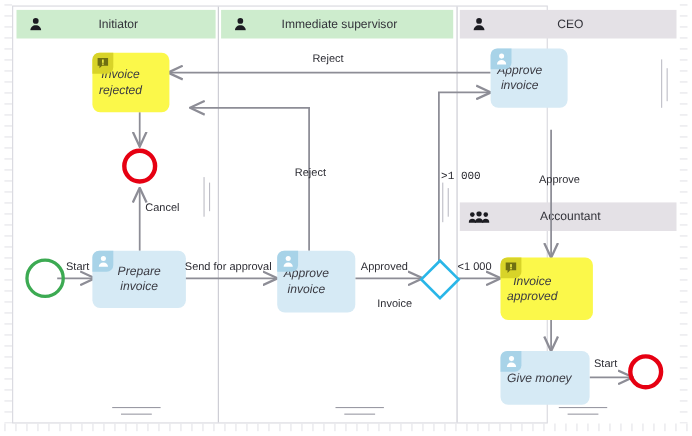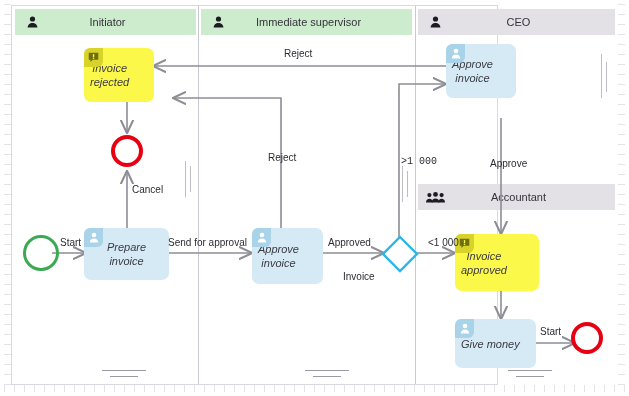--- a/index.html
+++ b/index.html
@@ -375,21 +375,21 @@
     </div>
 
     <div class="lbl" style="left:48px;top:231px;">Start</div>
     <div class="lbl" style="left:120px;top:178px;">Cancel</div>
     <div class="lbl" style="left:156px;top:231px;">Send for approval</div>
     <div class="lbl" style="left:256px;top:146px;">Reject</div>
     <div class="lbl" style="left:272px;top:42px;">Reject</div>
     <div class="lbl" style="left:316px;top:231px;">Approved</div>
     <div class="lbl" style="left:331px;top:265px;">Invoice</div>
     <div class="lbl" style="left:389px;top:150px;font-family:Liberation Mono, monospace;">&gt;1 000</div>
-    <div class="lbl" style="left:416px;top:231px;">&lt;1 000</div>
+    <div class="lbl" style="left:404px;top:231px;">&lt;1 000</div>
     <div class="lbl" style="left:478px;top:152px;">Approve</div>
     <div class="lbl" style="left:528px;top:320px;">Start</div>
 
     <div class="vmark" style="left:173px;top:155px;height:36px;"></div>
     <div class="vmark" style="left:178px;top:160px;height:26px;"></div>
     <div class="vmark" style="left:390px;top:160px;height:36px;"></div>
     <div class="vmark" style="left:395px;top:165px;height:26px;"></div>
     <div class="vmark" style="left:589px;top:48px;height:44px;"></div>
     <div class="vmark" style="left:594px;top:56px;height:30px;"></div>
 

